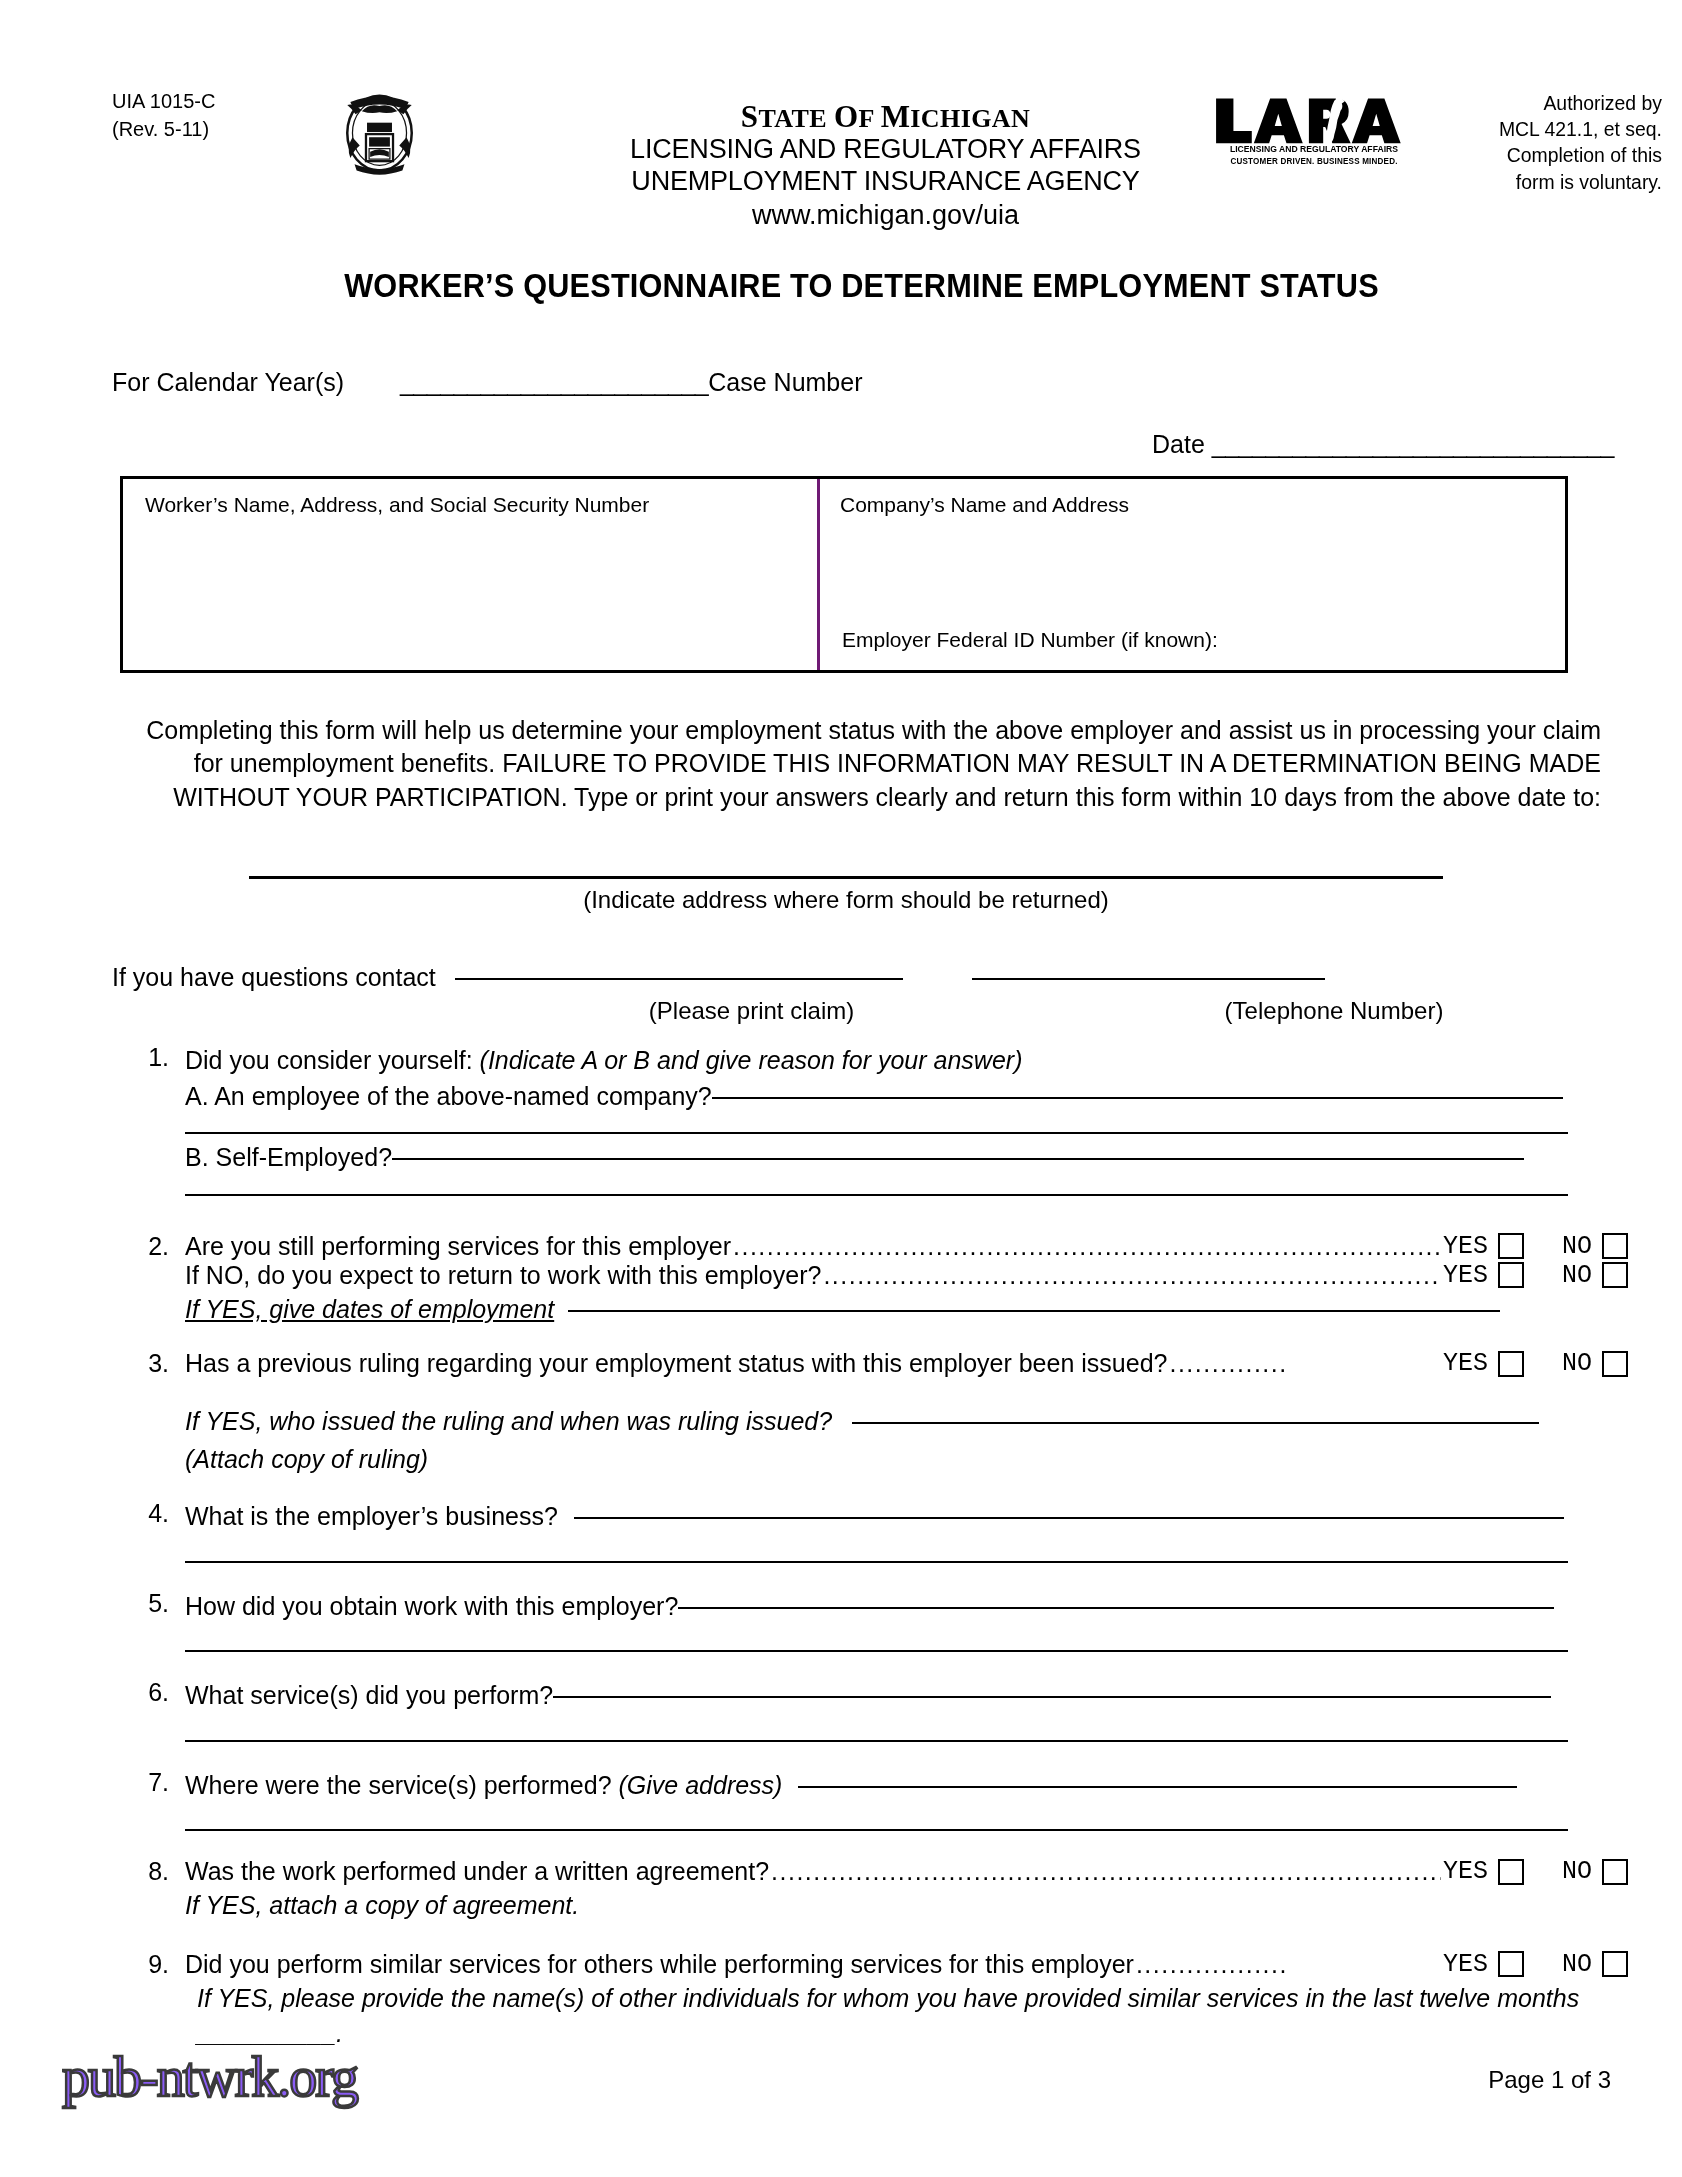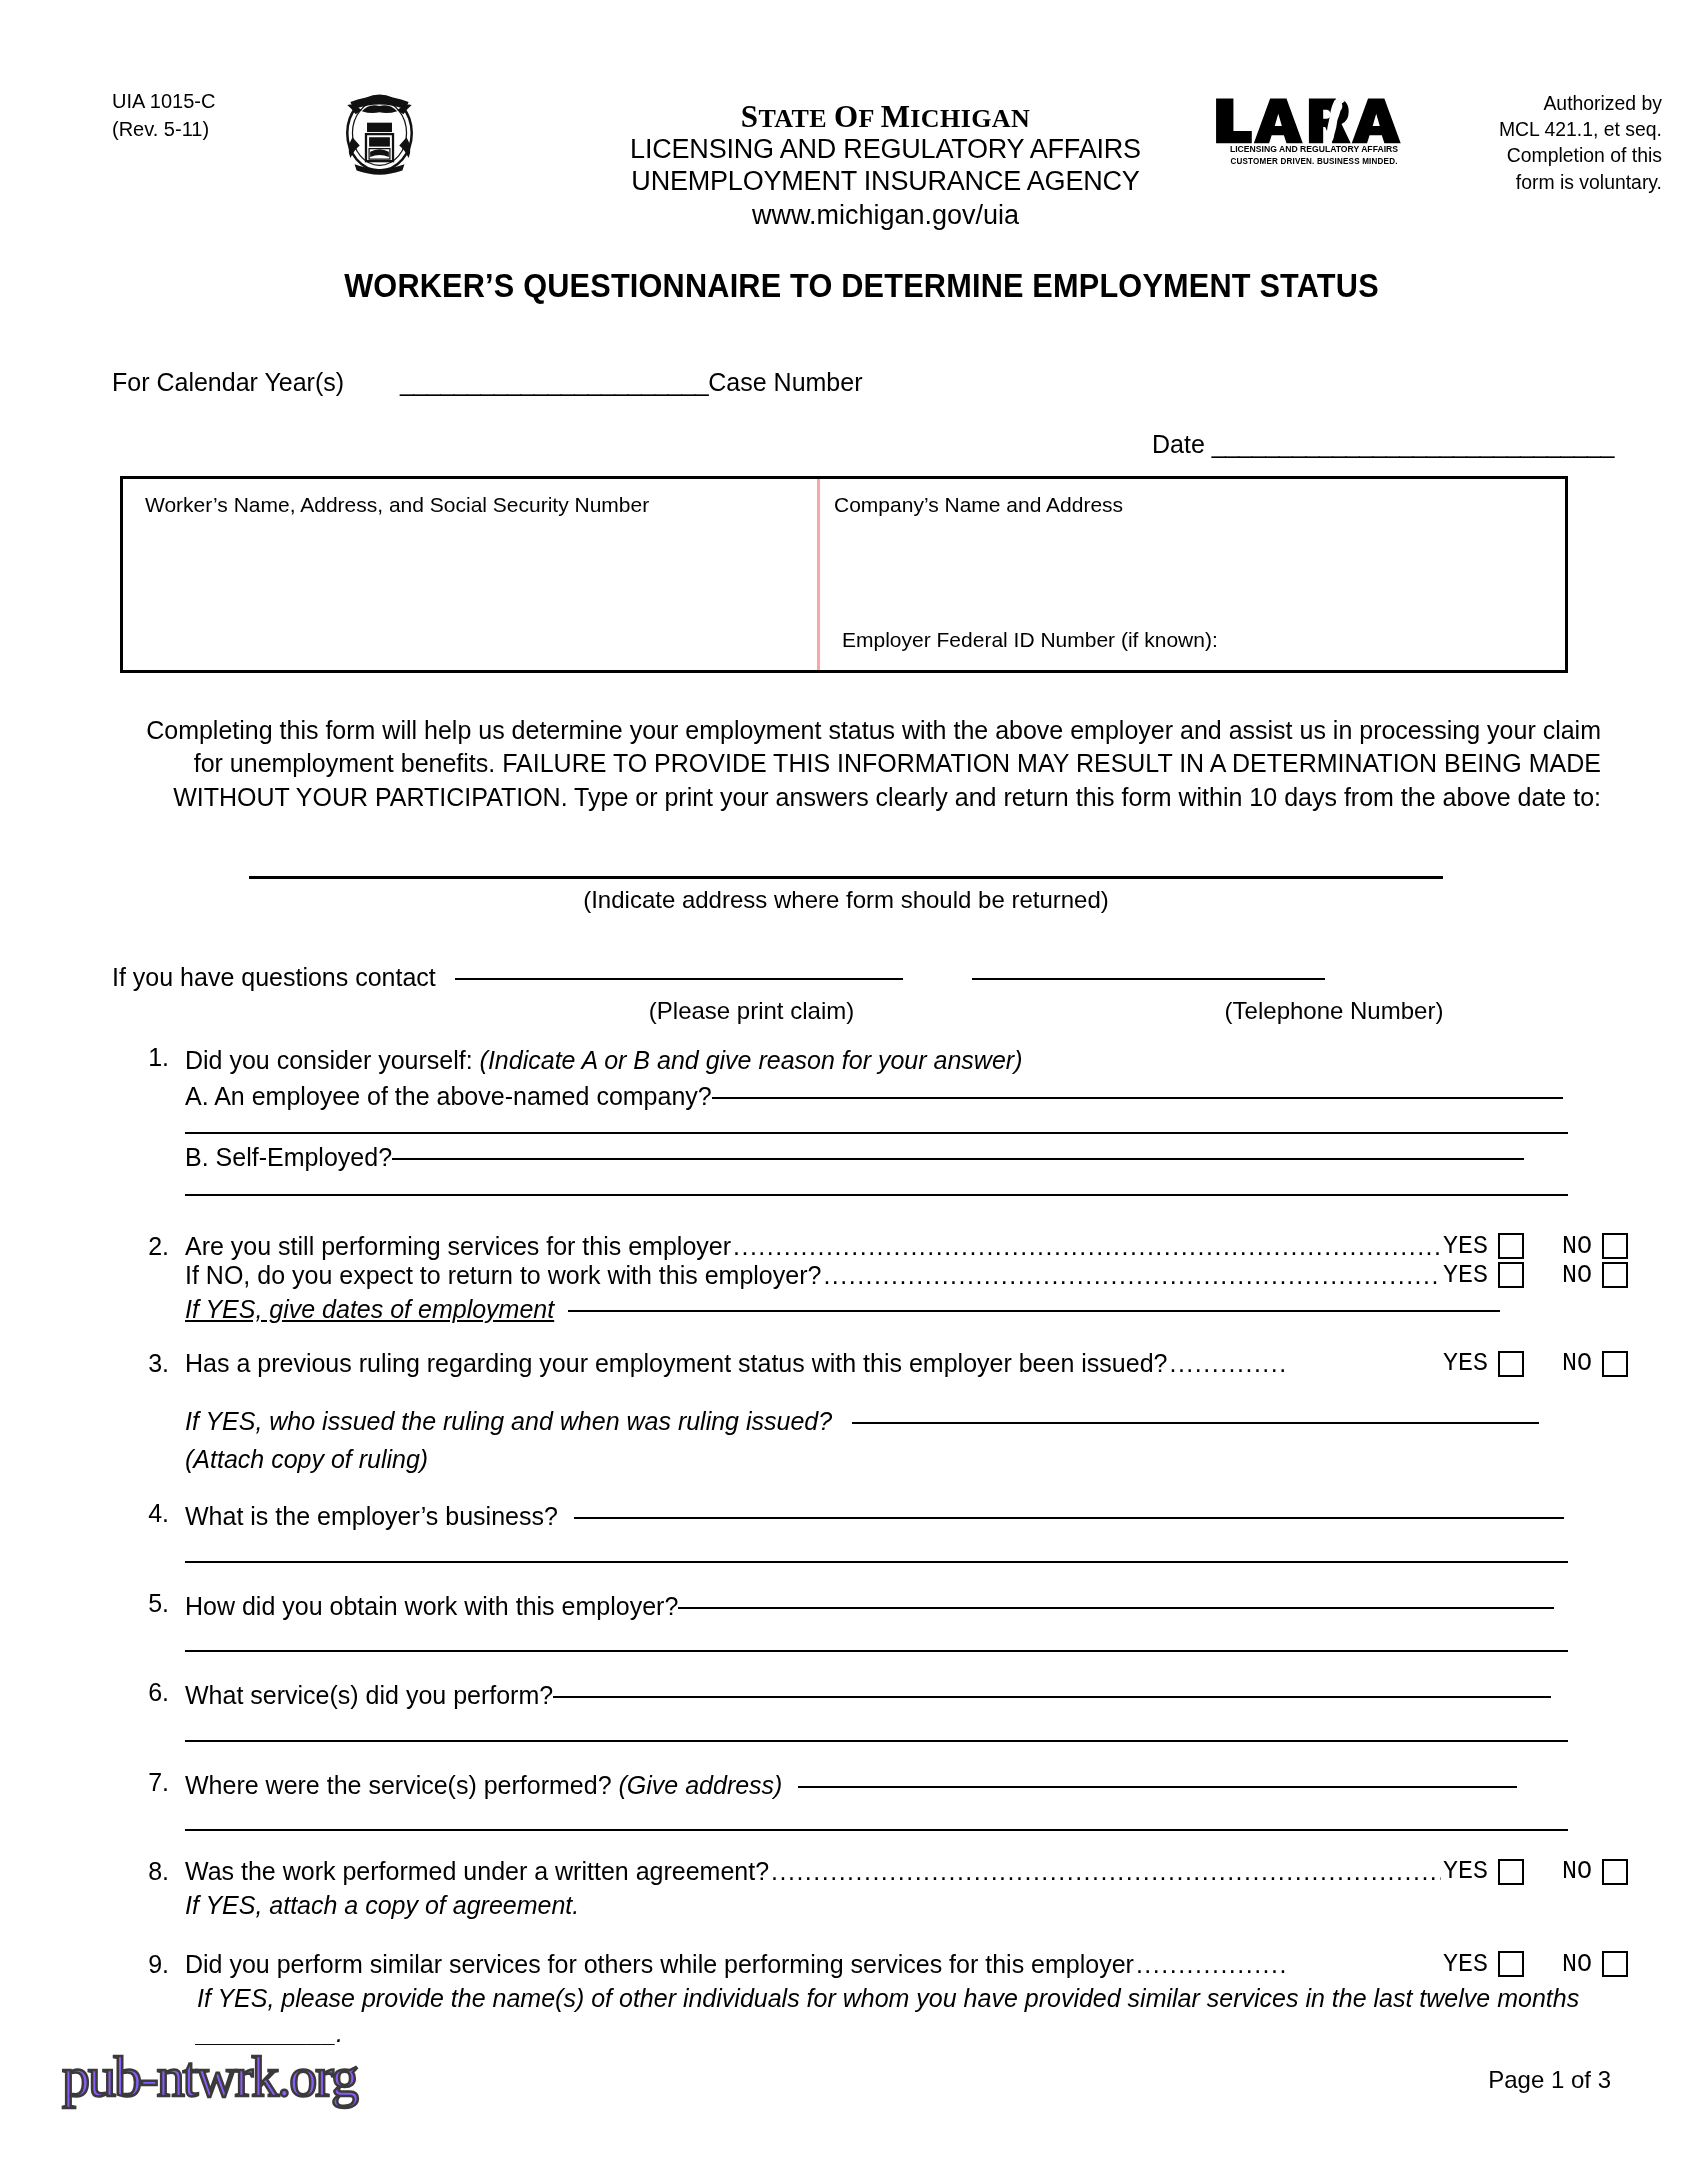--- a/index.html
+++ b/index.html
@@ -126,28 +126,28 @@
     top: 476px;
     width: 1448px;
     height: 197px;
     border: 3px solid #000;
     box-sizing: border-box;
     display: flex;
   }
   .box-left {
     width: 697px;
     box-sizing: border-box;
-    border-right: 3px solid #fca5a5;
+    border-right: 3px solid #701a75;
     padding: 14px 0 0 22px;
     position: relative;
   }
   .box-right {
     flex: 1;
     box-sizing: border-box;
-    padding: 14px 0 0 14px;
+    padding: 14px 0 0 20px;
     position: relative;
   }
   .box-label {
     font-size: 21px;
   }
   .box-fedid {
     position: absolute;
     left: 22px;
     bottom: 18px;
     font-size: 21px;

